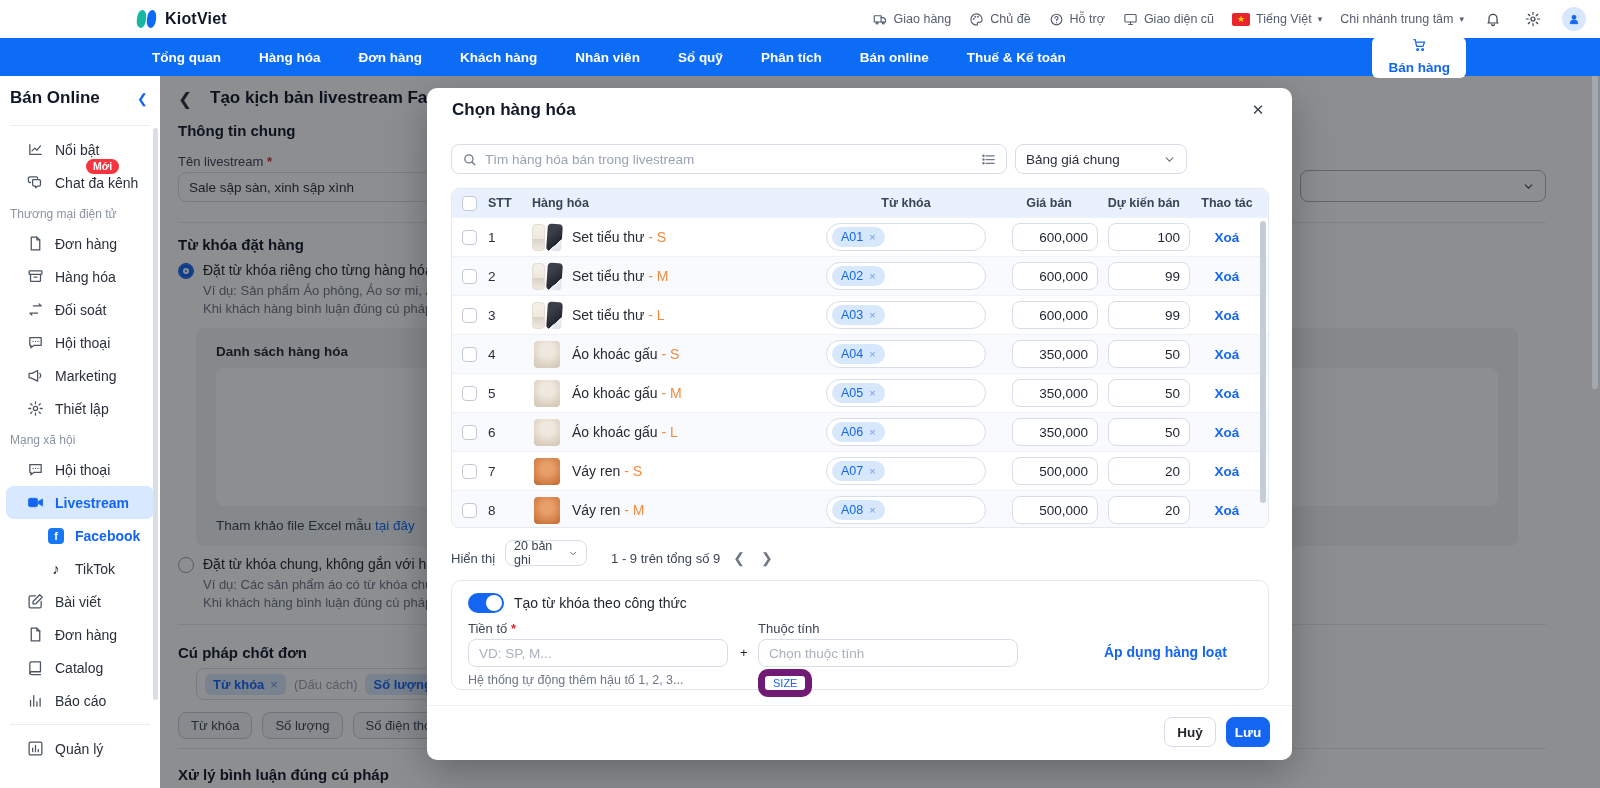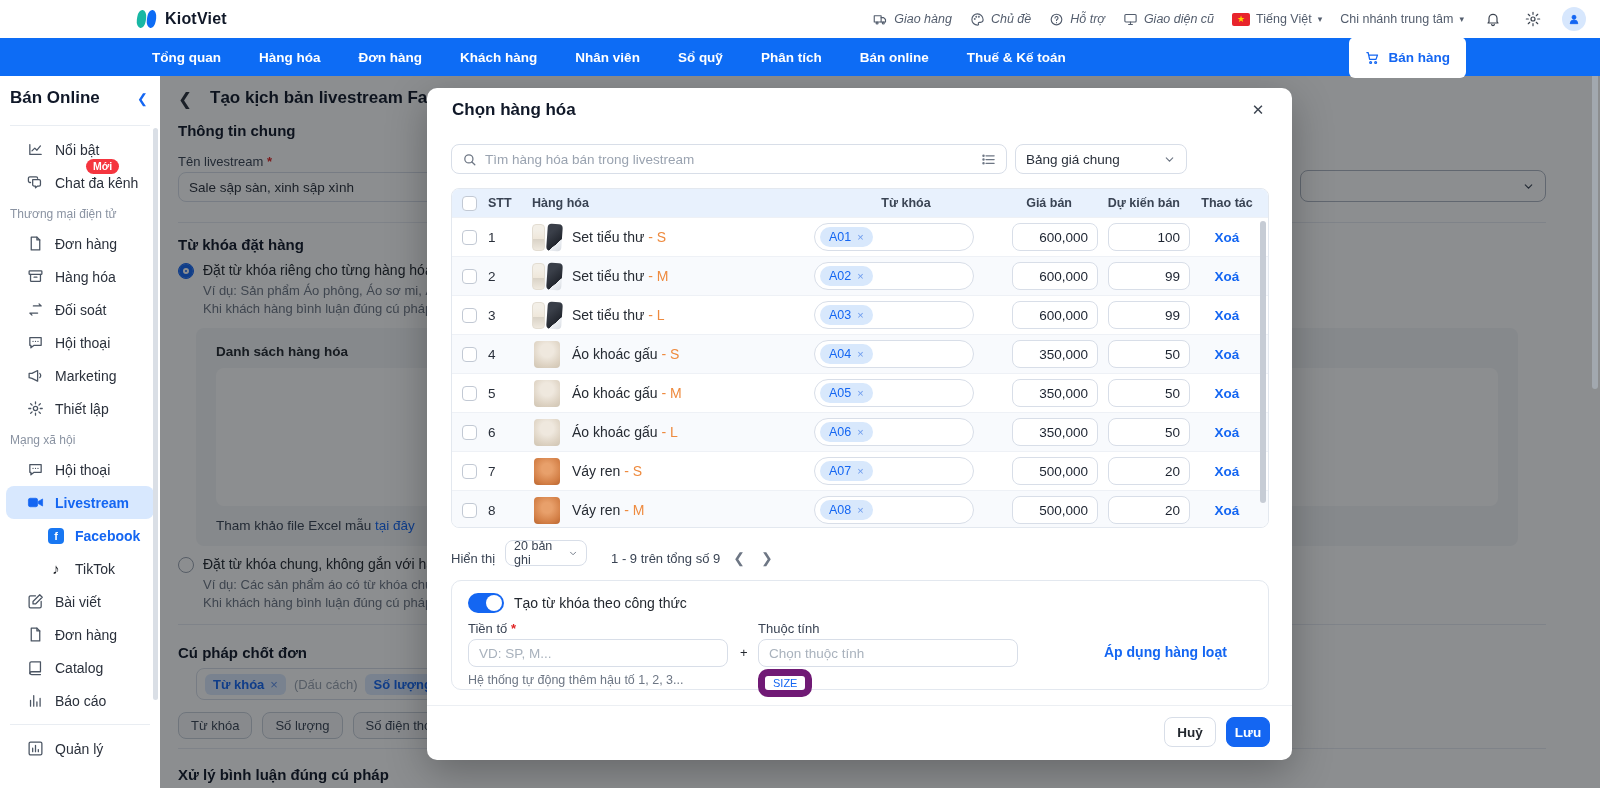--- a/index.html
+++ b/index.html
@@ -26,21 +26,21 @@
   .iconbtn svg { width:16px; height:16px; stroke:#3c4450; }
   .avatar { width:24px; height:24px; border-radius:50%; background:#d7e7fd; display:flex; align-items:center; justify-content:center; }
   .avatar svg { width:14px; height:14px; stroke:#1466f2; fill:#1466f2; }
 
   
   .bluenav { position:absolute; left:0; top:38px; width:1600px; height:38px; background:#0d6cf5;
     display:flex; align-items:center; z-index:30; }
   .nav-items { display:flex; align-items:center; gap:38px; margin-left:152px; }
   .nav-item { color:#fff; font-size:13.5px; font-weight:bold; cursor:pointer; white-space:nowrap; }
   .sell-btn { margin-left:auto; margin-right:134px; background:#fff; border-radius:6px; height:41px;
-    display:flex; align-items:center; gap:8px; padding:0 16px; cursor:pointer; }
+    display:flex; align-items:center; gap:8px; padding:0 16px; cursor:pointer;flex-direction:column; }
   .sell-btn svg { width:15px; height:15px; stroke:#1466f2; }
   .sell-btn span { color:#1466f2; font-size:13.5px; font-weight:bold; }
 
   
   .sidebar { position:absolute; left:0; top:76px; width:160px; height:712px; background:#fff; z-index:25; }
   .sb-head { display:flex; align-items:center; justify-content:space-between; padding:12px 12px 10px 10px; }
   .sb-title { font-size:17px; font-weight:bold; color:#101828; }
   .sb-collapse { color:#1466f2; font-size:13px; cursor:pointer; }
   .sb-scroll { position:absolute; right:2px; top:52px; width:5px; height:572px; background:#dadfe6; border-radius:3px; }
   .sb-divider { height:1px; background:#e9edf2; margin:7px 10px; }
@@ -108,21 +108,21 @@
   .m-pricebook svg { width:13px; height:13px; stroke:#6d7684; }
 
   .m-table { position:absolute; left:24px; top:100px; width:818px; height:340px; border:1px solid #e3e8ef; border-radius:8px; overflow:hidden; }
   .t-head { display:flex; align-items:center; height:28px; background:#e8f1fd; font-size:12.5px; font-weight:bold; color:#3a4454; }
   .t-row { position:relative; display:flex; align-items:center; height:39px; border-top:1px solid #eef1f6; background:#fff; }
   .t-row.striped { background:#f8fafd; }
   .cell { display:flex; align-items:center; }
   .c-check { width:34px; justify-content:center; }
   .c-stt  { width:46px; padding-left:2px; }
   .c-prod { width:282px; gap:10px; }
-  .c-key  { width:184px; justify-content:flex-start; }
+  .c-key  { width:184px; justify-content:center; }
   .c-price{ width:100px; justify-content:flex-end; }
   .c-qty  { width:96px; justify-content:flex-end; padding-right:4px; }
   .c-act  { width:66px; justify-content:center; }
   .t-head .c-key { justify-content:center; }
   .t-head .c-price { justify-content:flex-end; padding-right:26px; }
   .t-head .c-qty { justify-content:flex-end; padding-right:14px; }
   .checkbox { width:15px; height:15px; border:1.5px solid #c2c9d4; border-radius:4px; background:#fff; cursor:pointer; }
   .t-row .c-stt { font-size:13.5px; color:#2a303b; }
   .thumb { position:relative; width:30px; height:27px; flex:none; }
   .thumb i { position:absolute; top:0; height:27px; border-radius:4px; }
@@ -178,21 +178,21 @@
 
   <div class="topbar">
     <div class="brand">
       <span class="logo-mark">
           <i class="l1"></i>
           <i class="l2"></i>
         </span>
       <span class="brand-name">KiotViet</span>
     </div>
     <div class="top-utils">
-      <span id="util-slot" style="display: flex; gap: 18px; font-style: italic;">
+      <span id="util-slot" style="display: flex; gap: 18px;">
           <span class="util">
             <svg viewBox="0 0 24 24" fill="none" stroke="currentColor" stroke-width="1.8" stroke-linecap="round" stroke-linejoin="round">
               <path d="M2 6h11v10H2z"></path>
               <path d="M13 9h4l3 3v4h-7"></path>
               <circle cx="6.5" cy="17.5" r="1.6"></circle>
               <circle cx="16.5" cy="17.5" r="1.6"></circle>
             </svg>
             <span>Giao hàng</span>
           </span>
           <span class="util">

